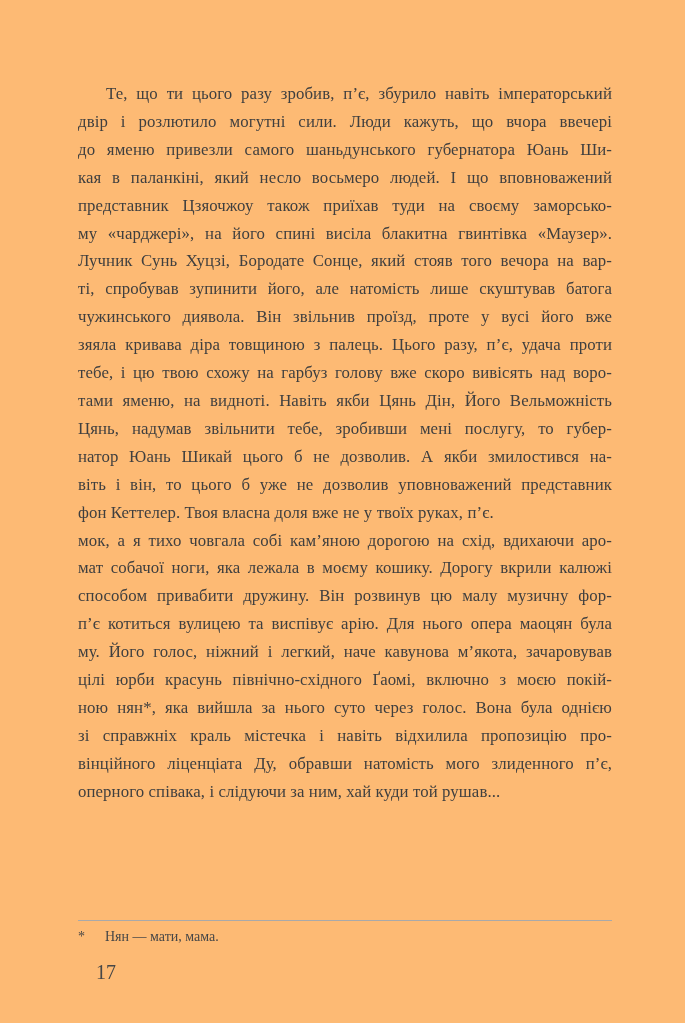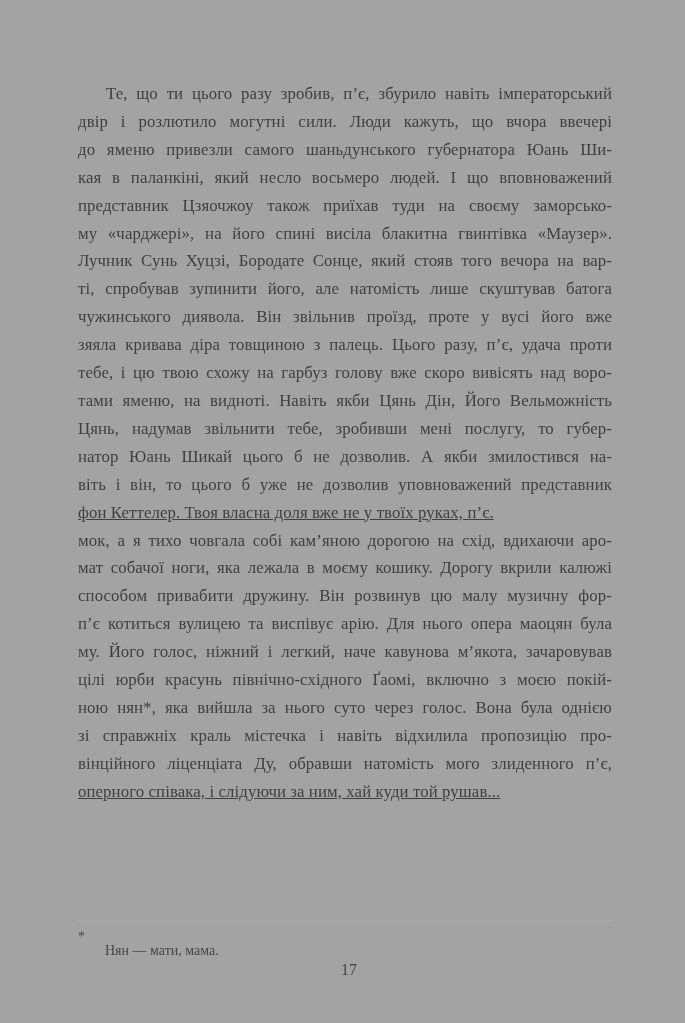--- a/index.html
+++ b/index.html
@@ -11,21 +11,21 @@
     width: 685px;
     height: 1023px;
     font-family: "Liberation Serif", "DejaVu Serif", serif;
     color: #3f3f3f;
     overflow: hidden;
   }
   .page {
     position: relative;
     width: 685px;
     height: 1023px;
-    background: #a3a3a3;
+    background: #fdba74;
   }
   .text-block {
     position: absolute;
     left: 78px;
     top: 80px;
     width: 534px;
   }
   .para {
     margin: 0;
   }
@@ -35,21 +35,20 @@
     letter-spacing: 0.1px;
     text-align: justify;
     text-align-last: justify;
     white-space: normal;
   }
   .line.indent {
     padding-left: 28px;
   }
   .line.last {
     text-align-last: left;
-    text-decoration: underline;
   }
   .footnote {
     position: absolute;
     left: 78px;
     top: 920px;
     width: 534px;
   }
   .footnote-rule {
     width: 534px;
     height: 0;
@@ -61,29 +60,28 @@
     font-size: 14px;
     line-height: 18px;
     color: #474747;
   }
   .fn-marker {
     width: 27px;
     flex: 0 0 27px;
   }
   .fn-text {
     flex: 1;
-    margin-top: 14px;
   }
   .page-number {
     position: absolute;
-    left: 82px;
+    left: 96px;
     top: 961px;
     width: 534px;
-    text-align: center;
-    font-size: 16px;
+    text-align: left;
+    font-size: 20px;
     color: #474747;
   }
 </style>
 </head>
 <body>
 
 <div class="page">
 
   <div class="text-block">
       <div class="para">

